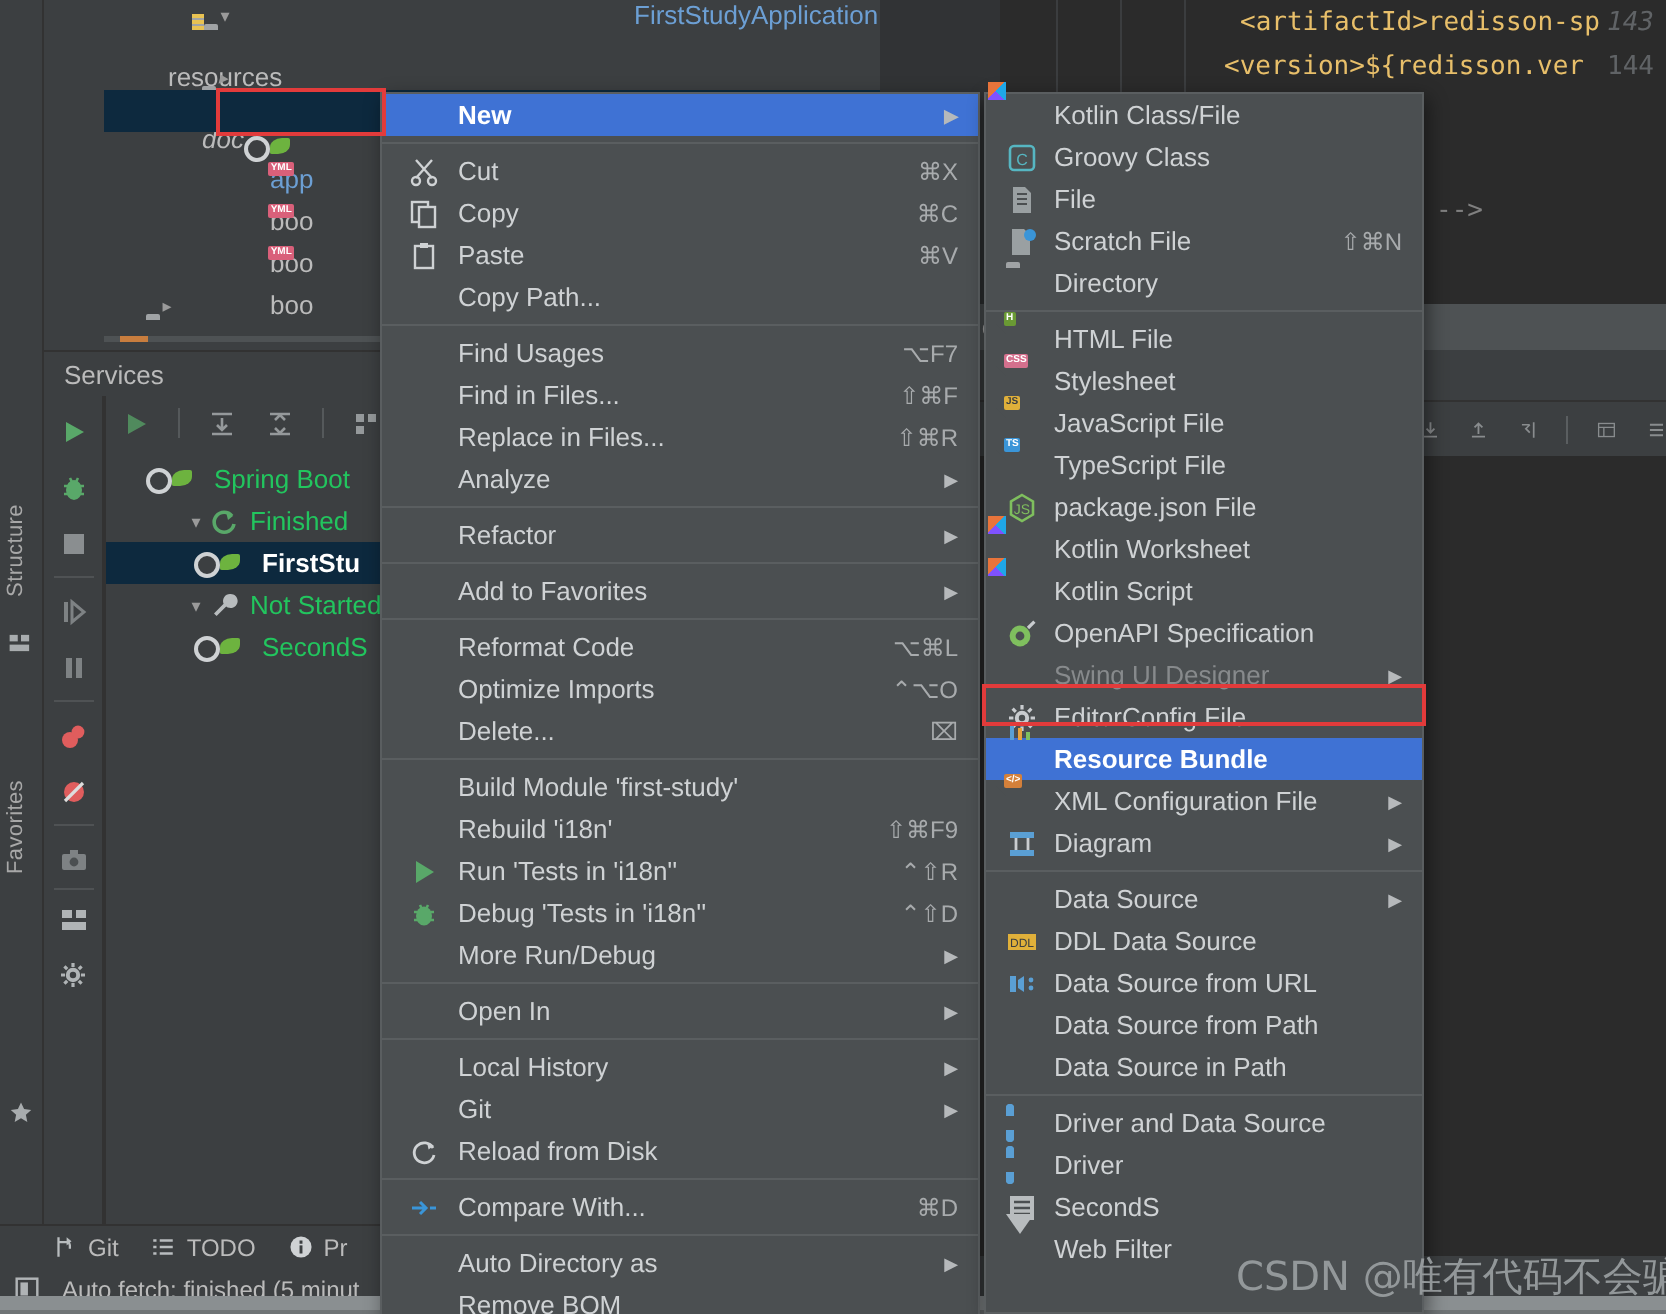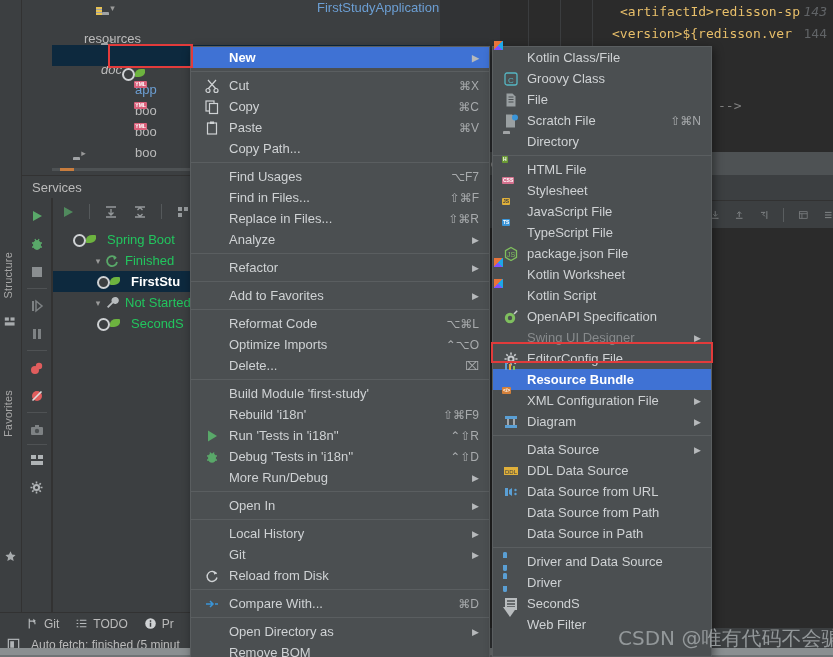--- a/index.html
+++ b/index.html
@@ -702,21 +702,21 @@
           <path d="M2 8h7M6 5l3 3-3 3" stroke="#3a95d8" stroke-width="1.5" fill="none"></path>
           <path d="M14 8h-3" stroke="#3a95d8" stroke-width="1.5"></path>
         </svg>
       <span>Compare With...</span>
       <span class="short">⌘D</span>
     </div>
 
     <div class="msep"></div>
 
     <div class="mi">
-      <span>Open Directory as</span>
+      <span>Auto Directory as</span>
       <span class="sub-arrow">▶</span>
     </div>
     <div class="mi">
       <span>Remove BOM</span>
     </div>
   </div>
 
   <div class="sub-menu">
 
     <div class="mi">

